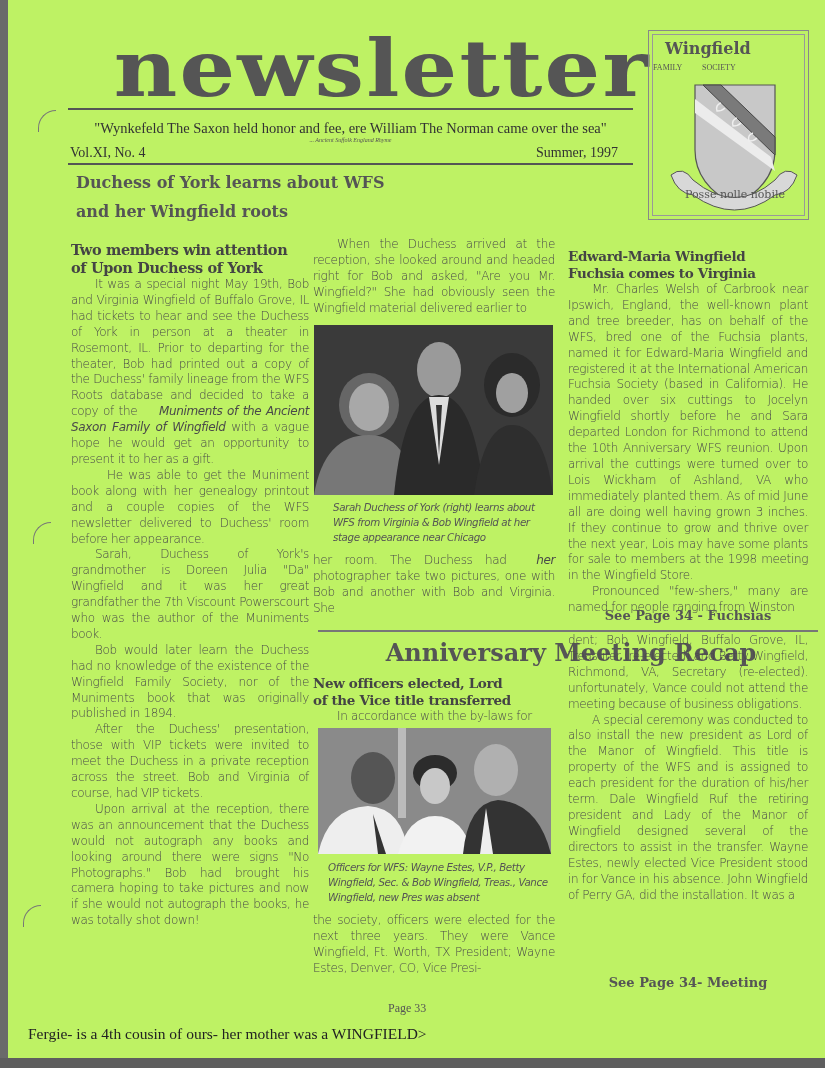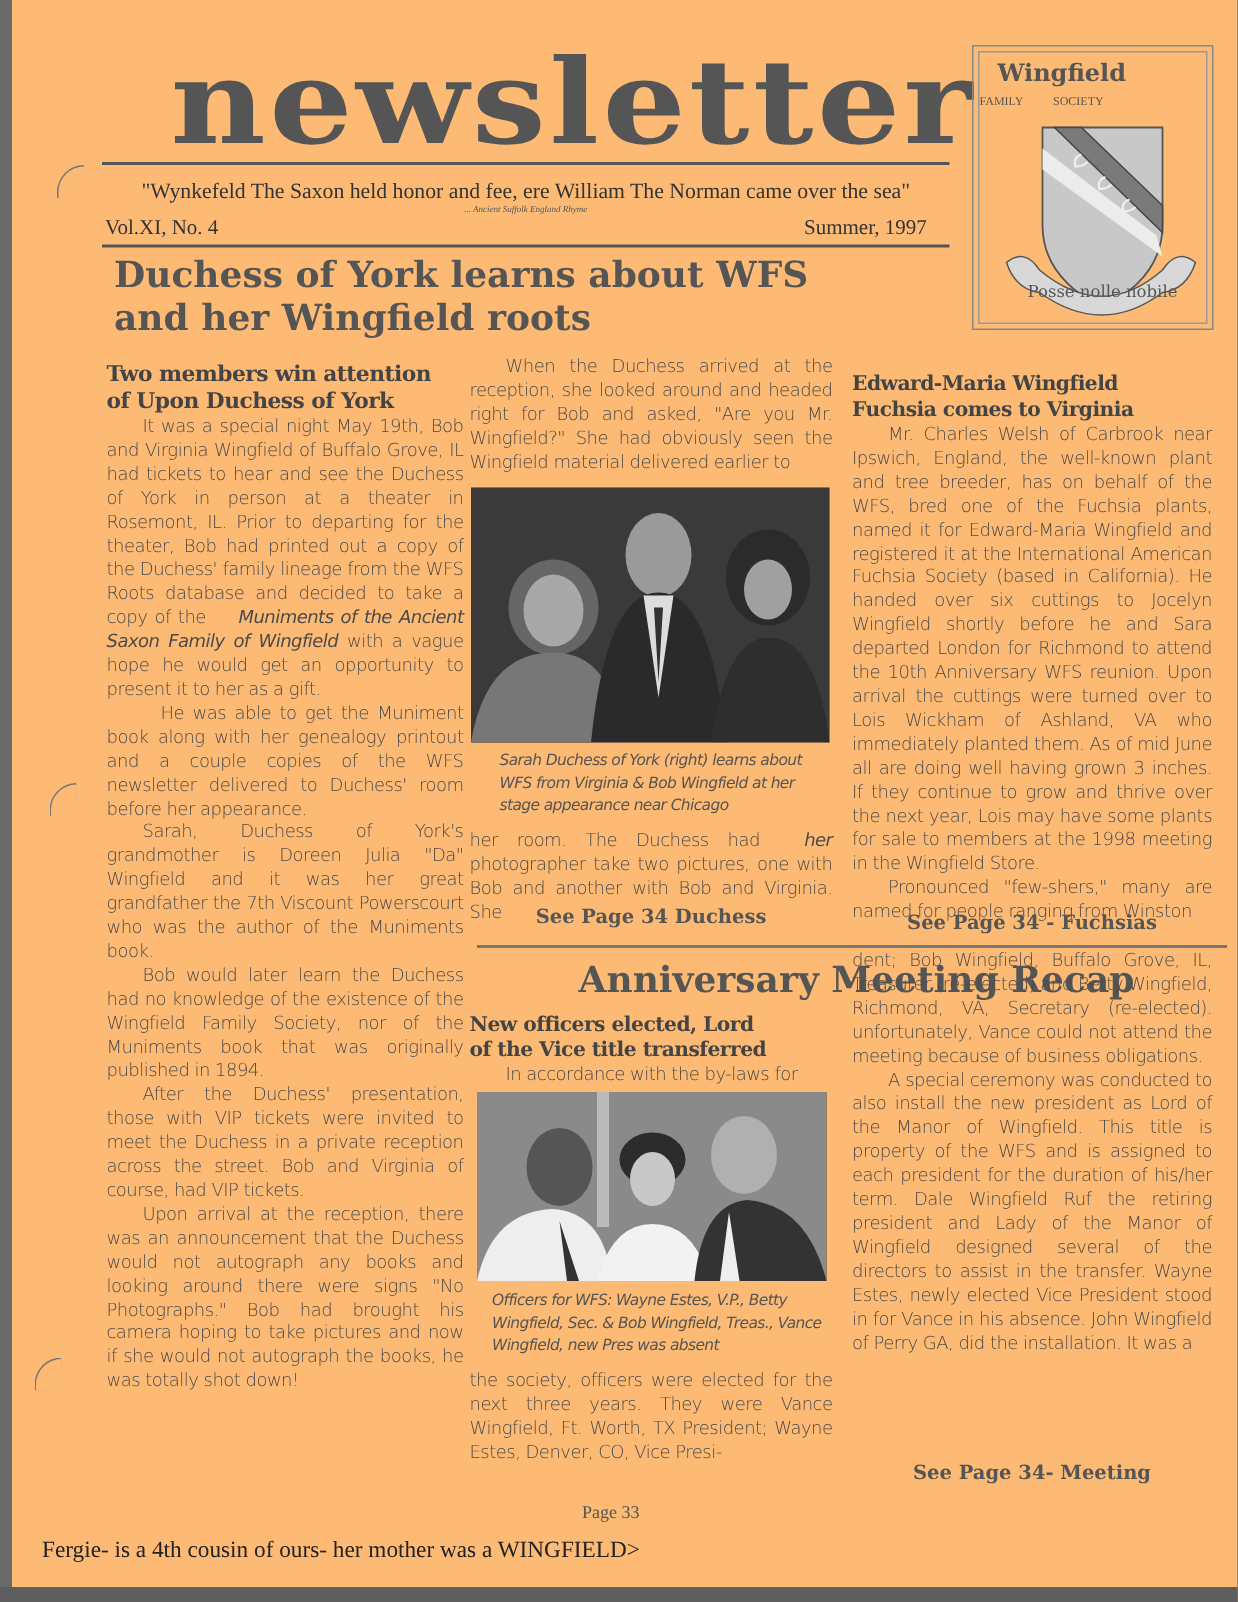--- a/index.html
+++ b/index.html
@@ -1,20 +1,20 @@
 <!DOCTYPE html>
 <html><head>
 <meta charset="utf-8">
 <style>
   * { box-sizing: border-box; margin: 0; padding: 0; }
   html, body { width: 825px; height: 1068px; overflow: hidden; background: #5a5a5a; }
   body { position: relative; font-family: "DejaVu Serif", serif; color: #3a3a3a; }
   .page {
     position: absolute; left: 8px; top: 0; width: 817px; height: 1058px;
-    background: #fdba74;
+    background: #bef264;
   }
   .bottom-bar { position: absolute; left: 0; top: 1058px; width: 825px; height: 10px; background: #5e5e5e; }
   .left-bar { position: absolute; left: 0; top: 0; width: 8px; height: 1068px; background: #6a6a6a; }
 
   .masthead-title {
     position: absolute; left: 55px; top: 28px; width: 570px; height: 82px;
     font-family: "DejaVu Serif", serif; font-size: 78px; line-height: 82px;
     letter-spacing: 2px; color: #555; font-weight: bold; text-align: center;
     transform: scaleX(1.12); transform-origin: left center;
   }
@@ -39,21 +39,21 @@
     position: absolute; left: 12px; top: 4px; width: 100%; text-align: left;
     font-family: "DejaVu Serif", serif; font-weight: bold; font-size: 16px; color: #555;
   }
   .logo-sub {
     position: absolute; left: 0; top: 28px; width: 100%; text-align: left;
     font-family: "Liberation Serif", serif; font-size: 8px; color: #555;
   }
 
   .headline {
     position: absolute; left: 68px; top: 168px; width: 500px;
-    font-family: "DejaVu Serif", serif; font-weight: bold; font-size: 24px; line-height: 29px; color: #555;
+    font-family: "DejaVu Serif", serif; font-weight: bold; font-size: 16px; line-height: 29px; color: #555;
   }
   .subhead {
     font-family: "DejaVu Serif", serif; font-weight: bold; font-size: 14.5px; line-height: 18px; color: #444;
   }
   .col {
     position: absolute; font-family: "DejaVu Sans", sans-serif; font-size: 12px; line-height: 15.9px;
     color: #4a4a4a; text-align: justify; letter-spacing: -0.35px; font-weight: 300;
   }
   .col p { text-indent: 24px; }
   .col p.noindent { text-indent: 0; }
@@ -163,21 +163,20 @@
       <path d="M122 80 L125 130 L128 80 Z" fill="#333"></path>
       <ellipse cx="198" cy="60" rx="28" ry="32" fill="#2b2b2b"></ellipse>
       <ellipse cx="198" cy="68" rx="16" ry="20" fill="#a0a0a0"></ellipse>
       <path d="M160 170 Q170 100 198 100 Q230 100 239 170 Z" fill="#2e2e2e"></path>
     </svg>
   </div>
   <div class="caption" style="left:325px; top:500px; width:225px;">Sarah Duchess of York (right) learns about WFS from Virginia &amp; Bob Wingfield at her stage appearance near Chicago</div>
   <div class="col" style="left:305px; top:553px; width:242px;">
     <p class="noindent"><span>her room. The Duchess had </span><em>her</em><span> photographer take two pictures, one with Bob and another with Bob and Virginia. She</span></p>
   </div>
-  <div class="see-page" style="left:305px; top:604px; width:242px;">See Page 34 Duchess</div>
 
   <div class="col" style="left:560px; top:248px; width:240px;">
     <div class="subhead" style="font-size:13.5px; line-height:17px;">
       <div>Edward-Maria Wingfield</div>
       <div>Fuchsia comes to Virginia</div>
     </div>
     <p>Mr. Charles Welsh of Carbrook near Ipswich, England, the well-known plant and tree breeder, has on behalf of the WFS, bred one of the Fuchsia plants, named it for Edward-Maria Wingfield and registered it at the International American Fuchsia Society (based in California). He handed over six cuttings to Jocelyn Wingfield shortly before he and Sara departed London for Richmond to attend the 10th Anniversary WFS reunion. Upon arrival the cuttings were turned over to Lois Wickham of Ashland, VA who immediately planted them. As of mid June all are doing well having grown 3 inches. If they continue to grow and thrive over the next year, Lois may have some plants for sale to members at the 1998 meeting in the Wingfield Store.</p>
     <p>Pronounced "few-shers," many are named for people ranging from Winston</p>
   </div>
   <div class="see-page" style="left:560px; top:608px; width:240px;">See Page 34 - Fuchsias</div>

